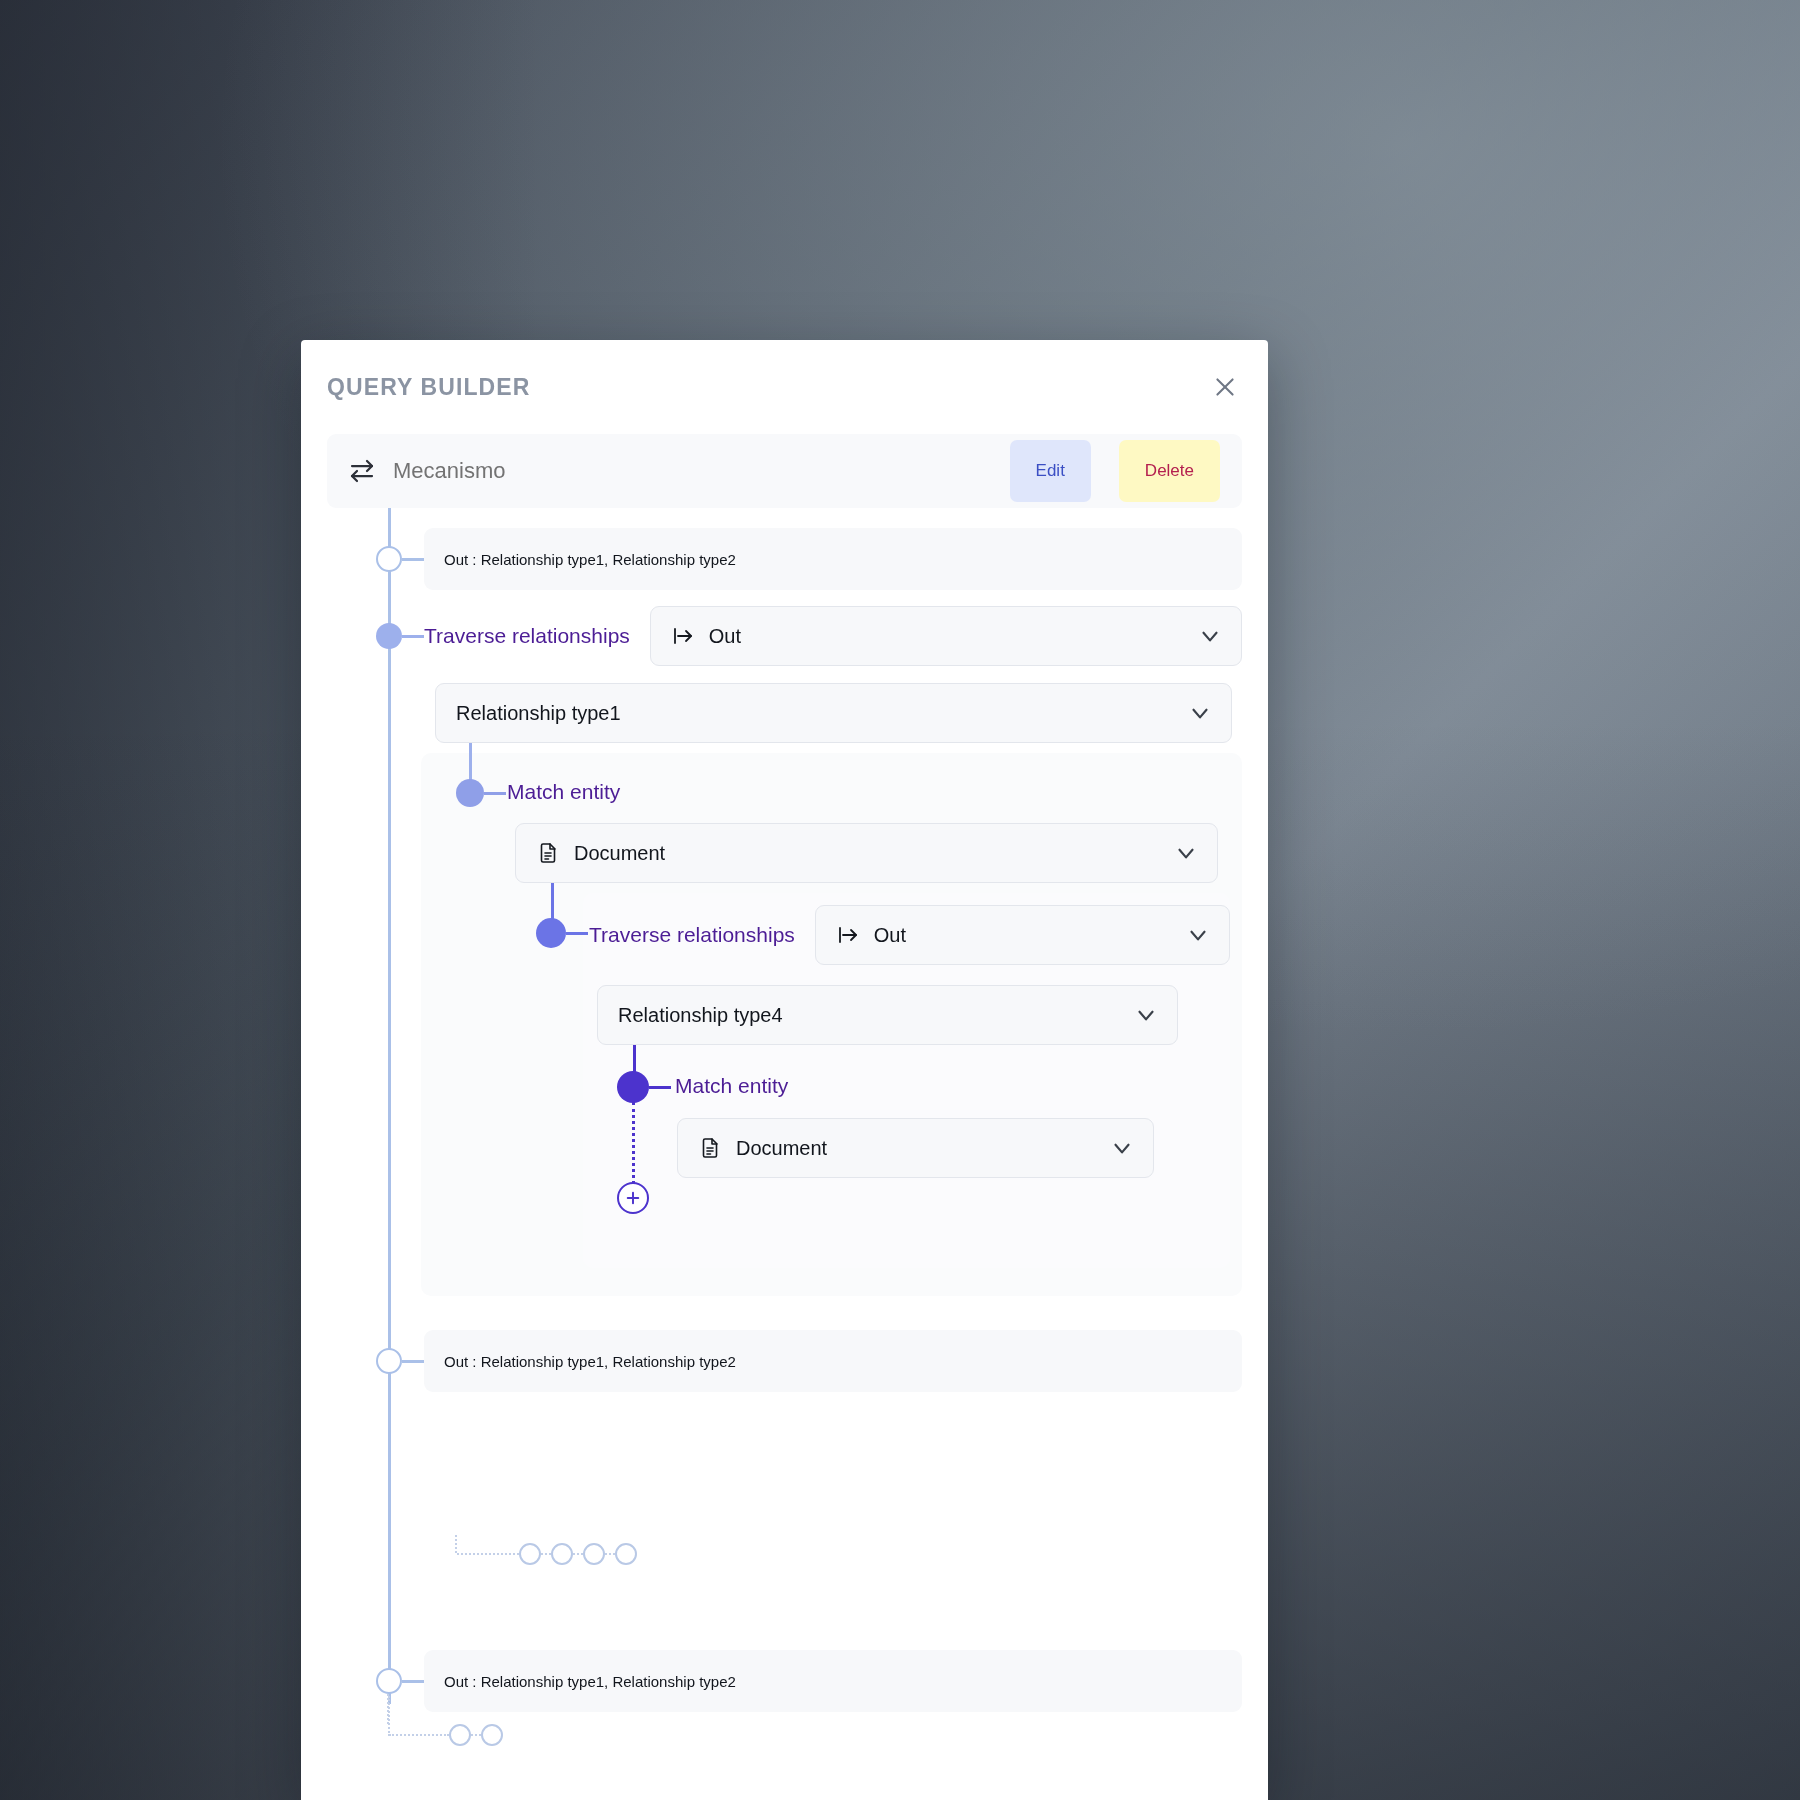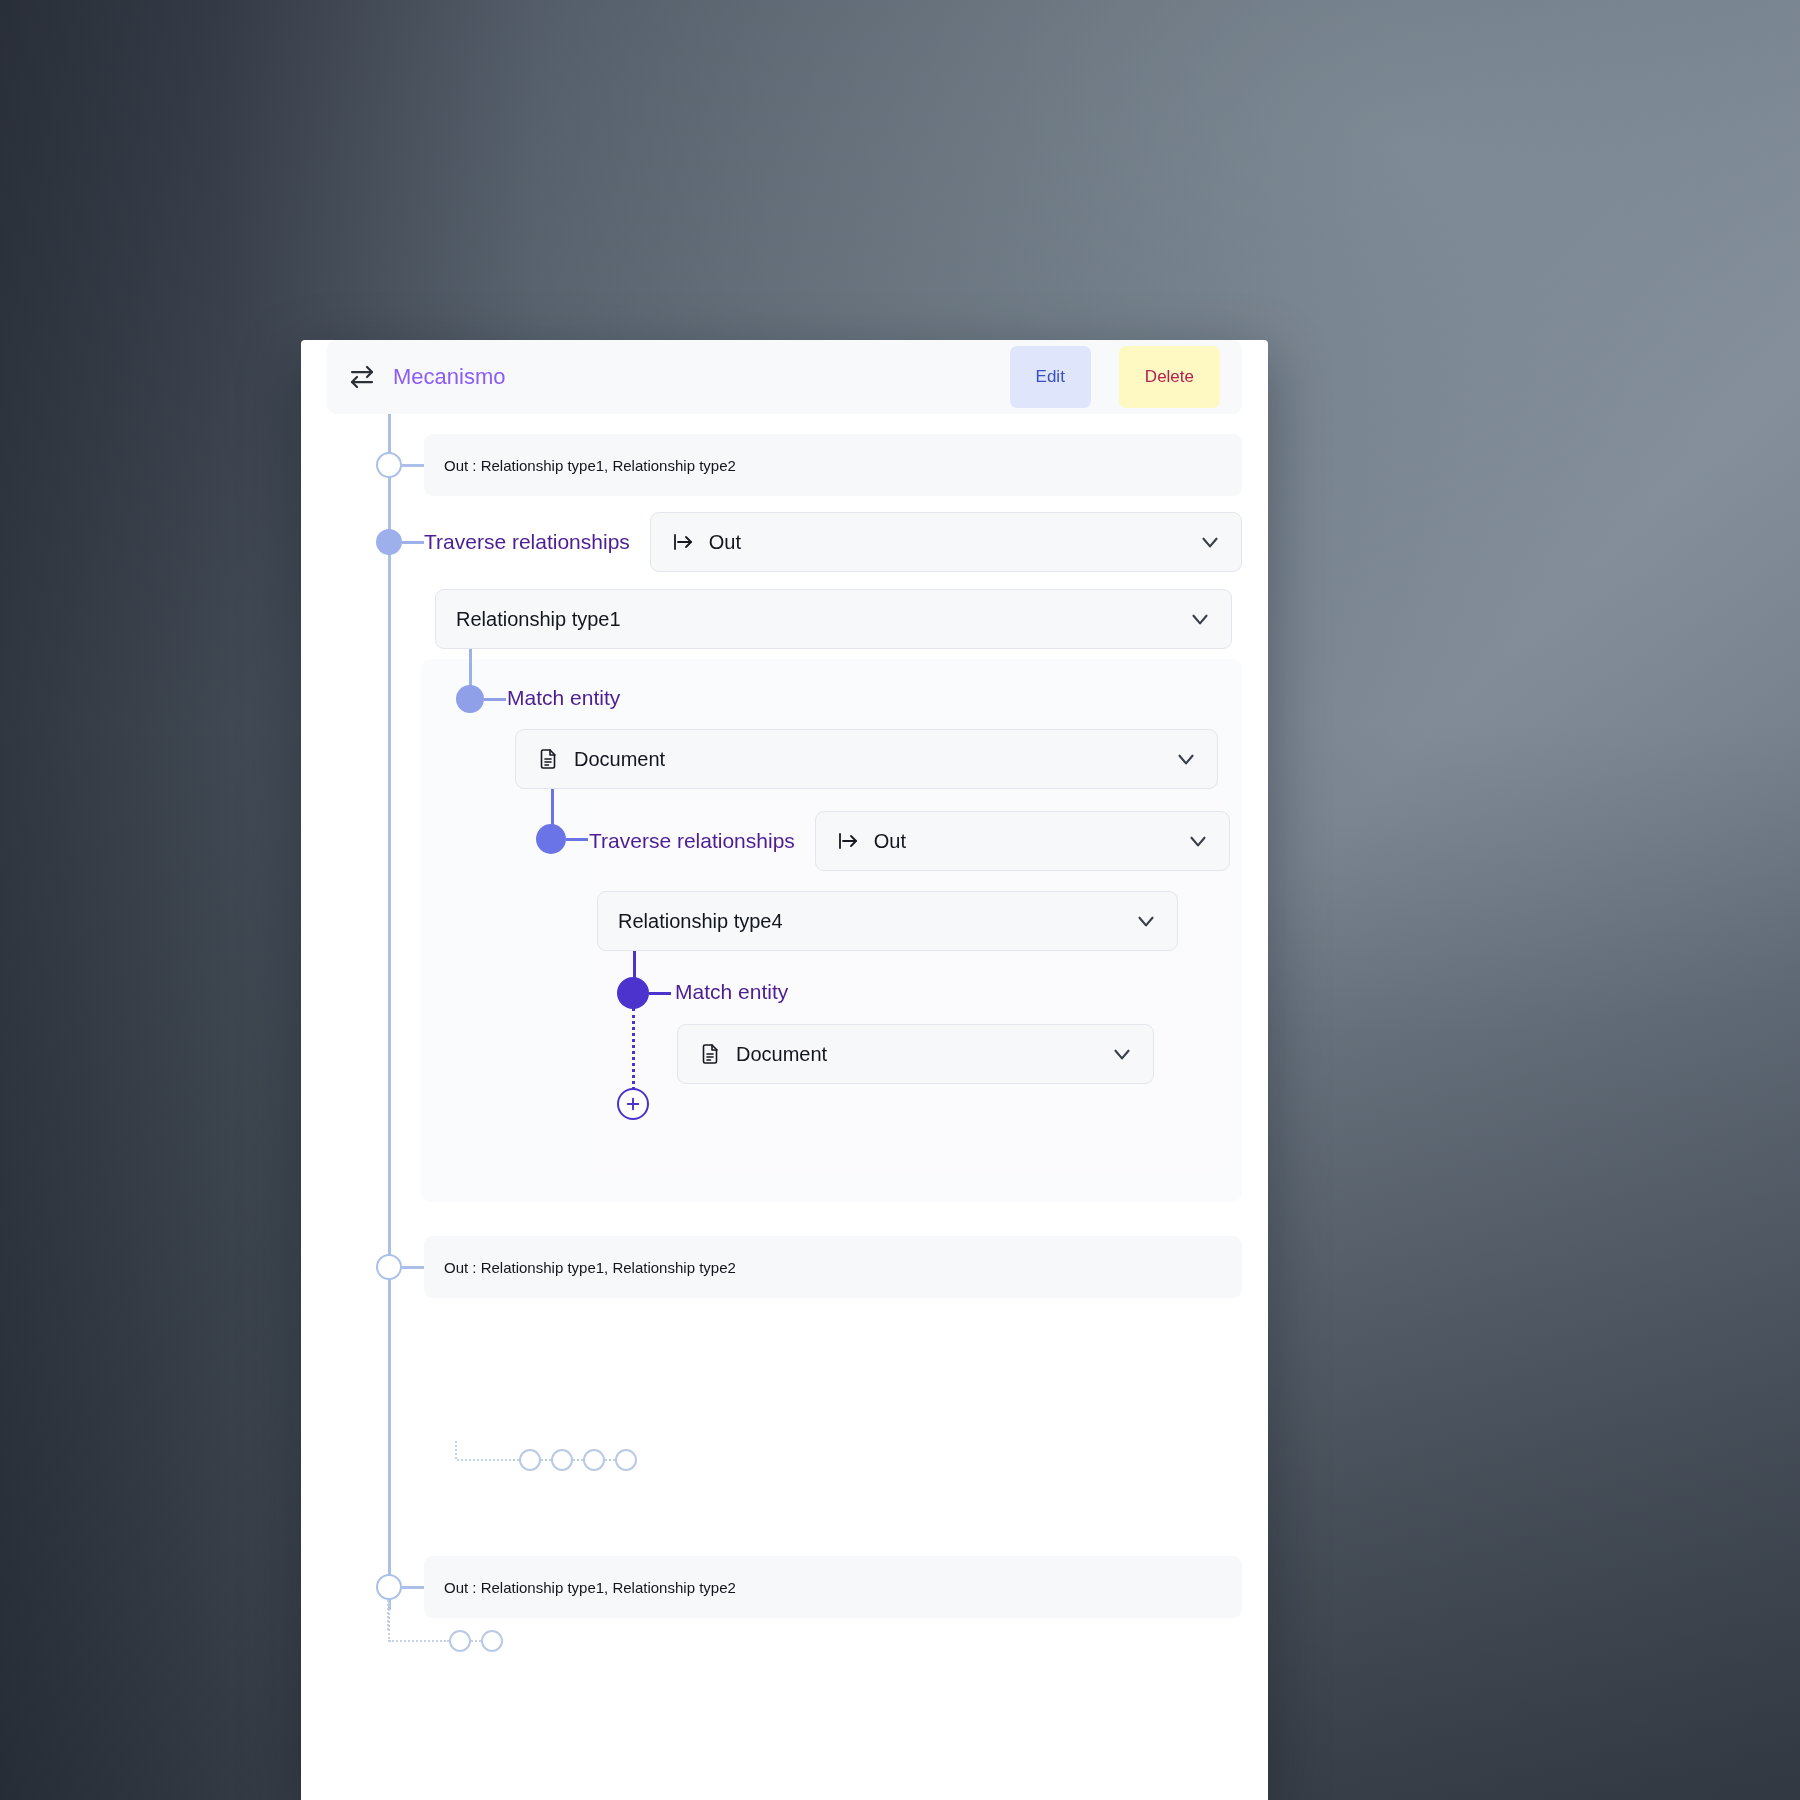--- a/index.html
+++ b/index.html
@@ -49,21 +49,21 @@
   
   .mech-bar {
     background: #f8f9fb;
     border-radius: 9px;
     height: 74px;
     display: flex; align-items: center;
     padding: 0 22px 0 20px;
     gap: 16px;
   }
   .mech-icon { width: 30px; height: 30px; color: #2c3038; flex: 0 0 auto; display:flex; align-items:center; }
-  .mech-name { font-size: 22px; color: #8b5cf6; flex: 1 1 auto; }
+  .mech-name { font-size: 22px; color: #737373; flex: 1 1 auto; }
   .pill {
     border: none; border-radius: 7px;
     font-family: inherit; font-size: 17px;
     padding: 21px 26px; cursor: pointer;
   }
   .pill-edit { background: #dfe6fb; color: #3b4fc4; margin-right: 12px; }
   .pill-delete { background: #fef9c3; color: #b4204f; }
 
   
   .tree { position: relative; padding-top: 4px; }
@@ -145,20 +145,29 @@
     z-index: 5; cursor: pointer;
   }
 </style>
 </head>
 <body>
 
 <div class="bg-shade"></div>
 
 <div class="panel">
 
+  <div class="panel-head">
+    <div class="panel-title">QUERY BUILDER</div>
+    <div class="close-btn">
+      <svg width="26" height="26" viewBox="0 0 24 24" fill="none" stroke="currentColor" stroke-width="1.9" stroke-linecap="round">
+        <line x1="5" y1="5" x2="19" y2="19"></line>
+          <line x1="19" y1="5" x2="5" y2="19"></line>
+      </svg>
+    </div>
+  </div>
 
   <div class="mech-bar">
     <span class="mech-icon">
       <svg width="30" height="30" viewBox="0 0 24 24" fill="none" stroke="currentColor" stroke-width="1.8" stroke-linecap="round" stroke-linejoin="round">
         <polyline points="16 4 20 8 16 12"></polyline>
           <line x1="20" y1="8" x2="4" y2="8"></line>
         <polyline points="8 12 4 16 8 20"></polyline>
           <line x1="4" y1="16" x2="20" y2="16"></line>
       </svg>
     </span>

